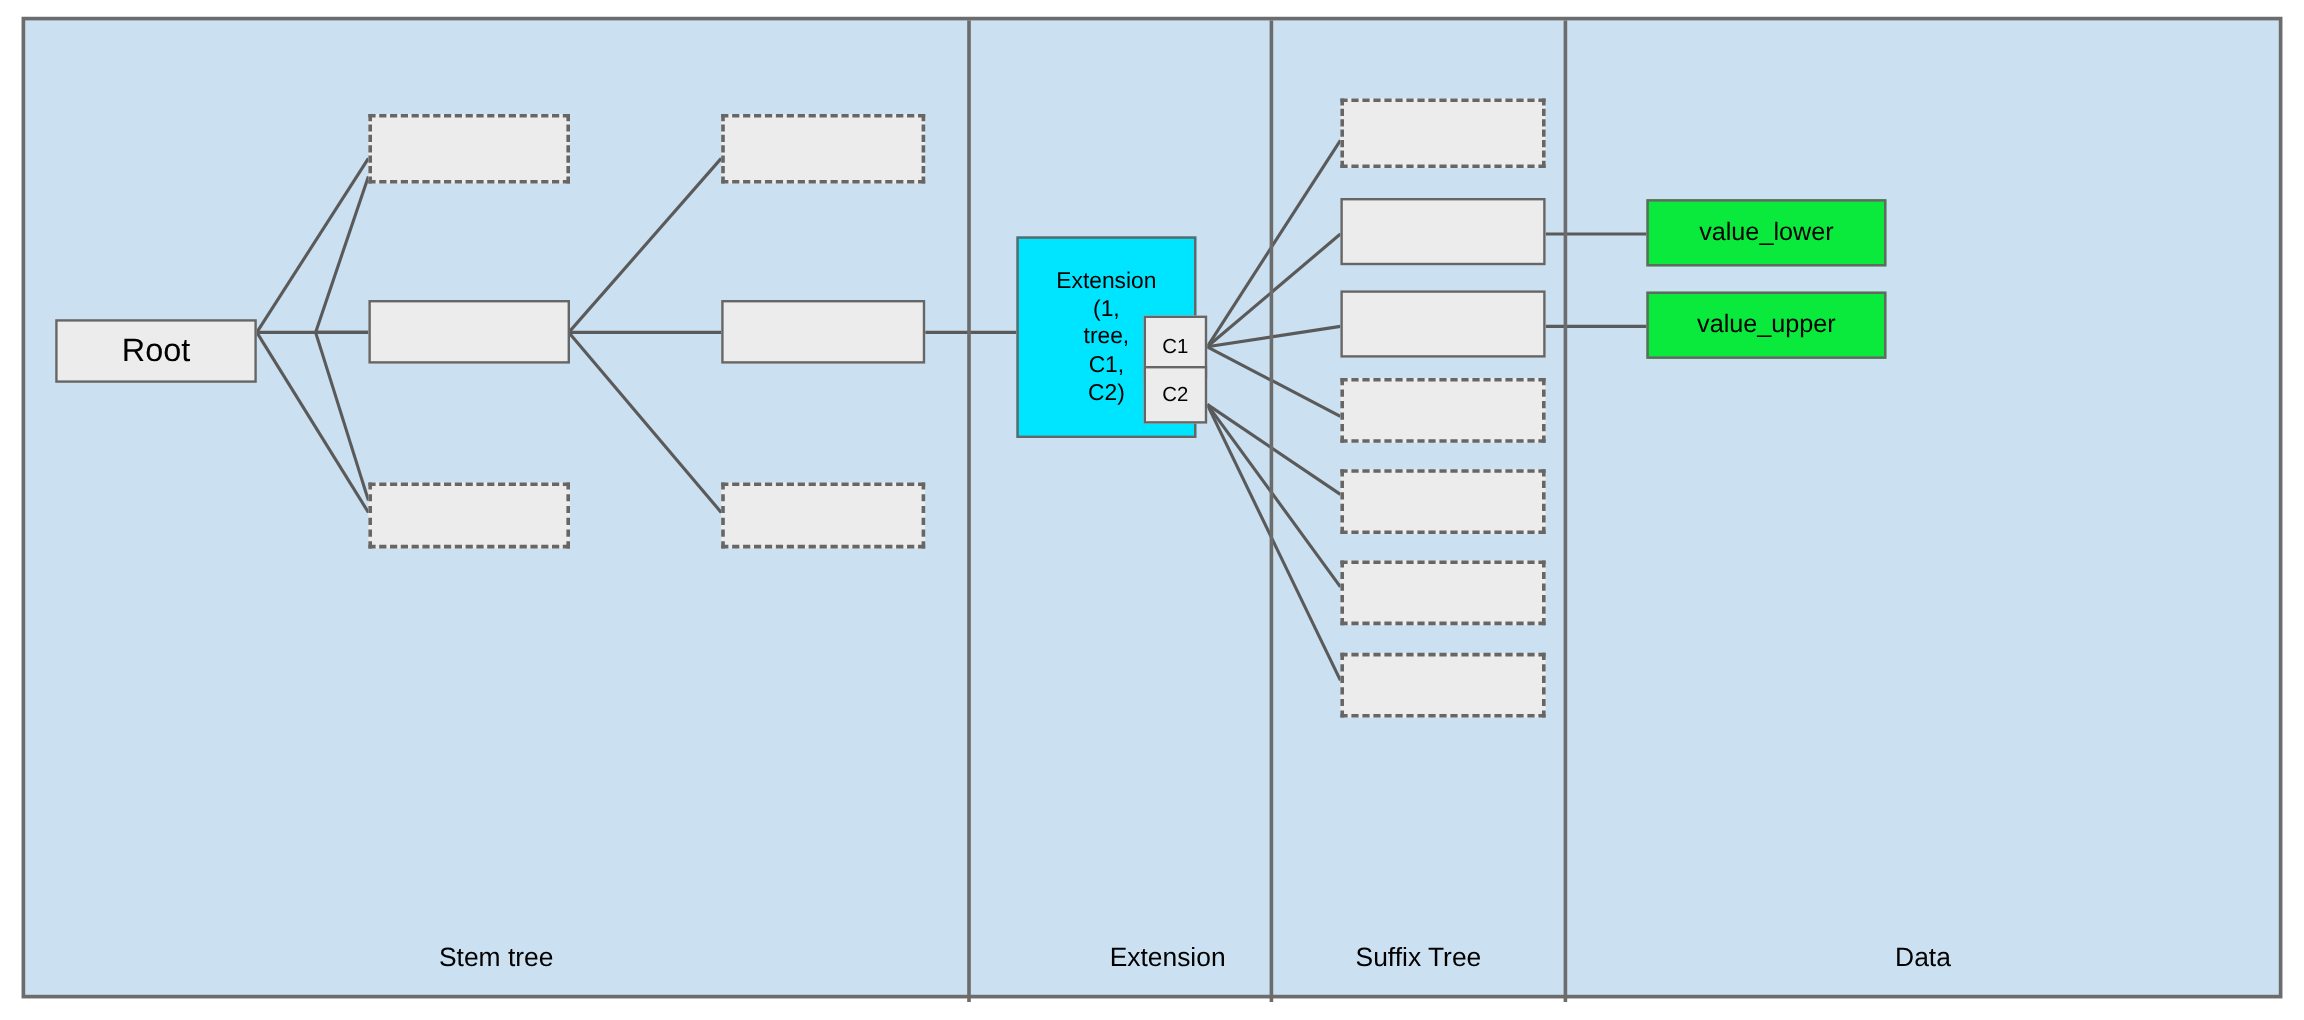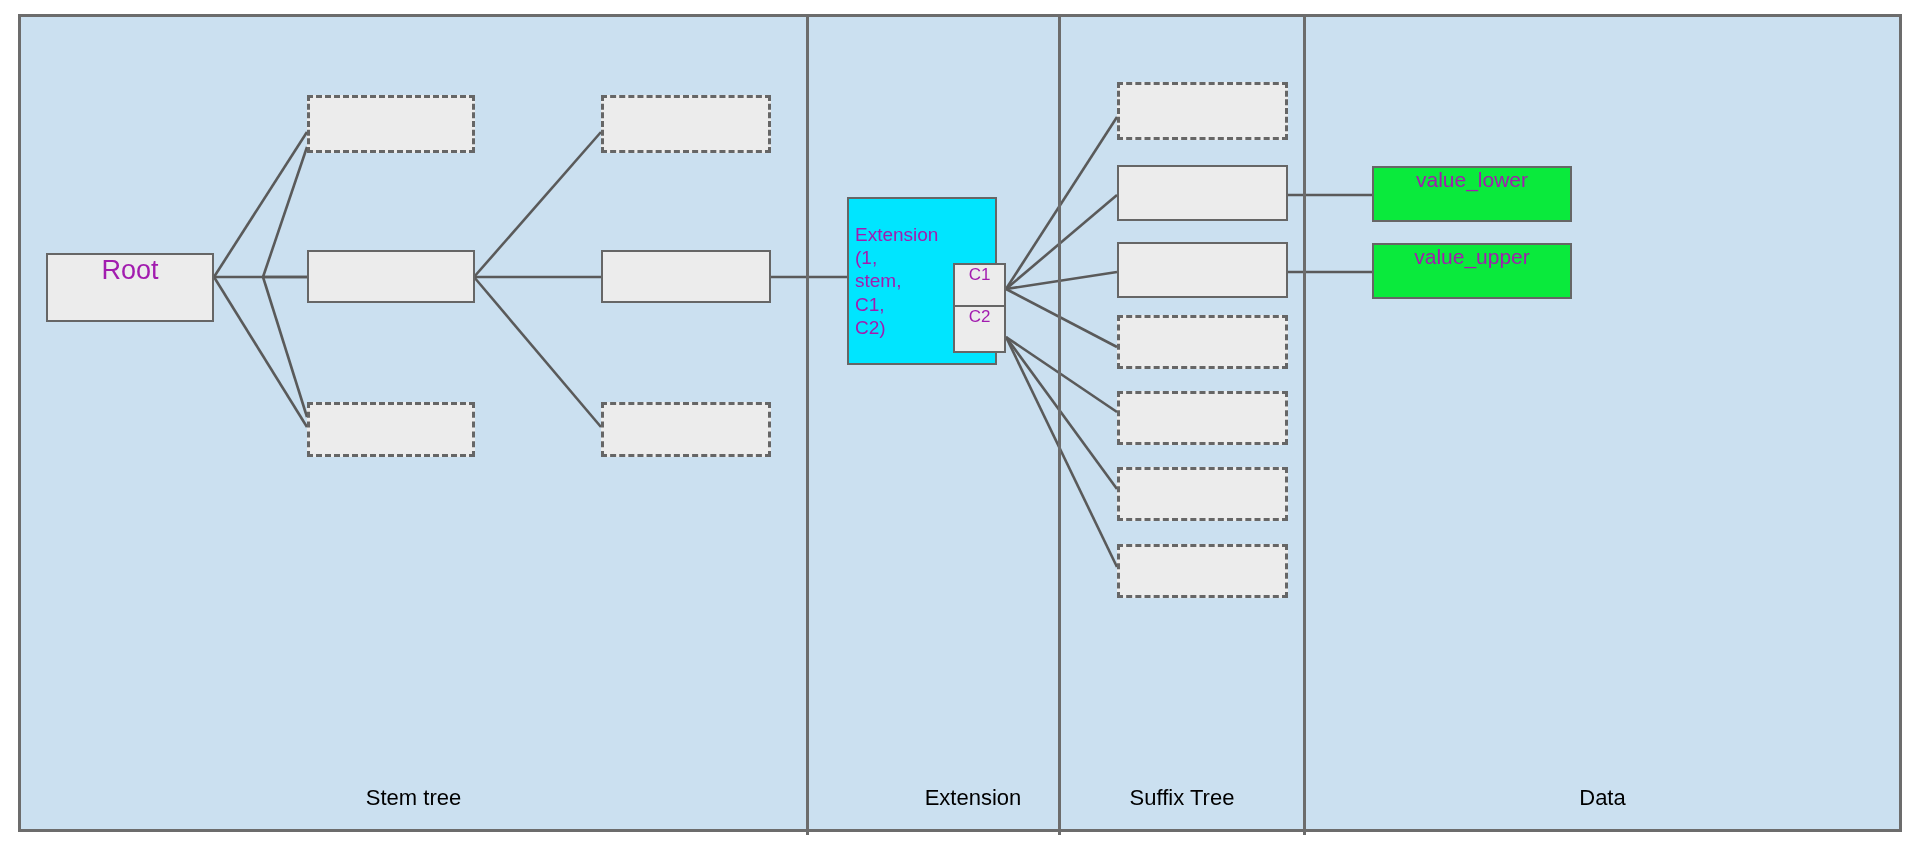--- a/index.html
+++ b/index.html
@@ -50,23 +50,23 @@
     pointer-events: none;
   }
 
   
   .node {
     position: absolute;
     box-sizing: border-box;
     background: #ececec;
     border: 2px solid #666666;
     display: flex;
-    align-items: flex-start;
+    align-items: center;
     justify-content: center;
-    color: #a21caf;
+    color: #000000;
     text-align: center;
     line-height: 1.18;
   }
   .node.dashed {
     border-style: dashed;
     border-width: 3px;
   }
   .node.root {
     font-size: 27px;
   }
@@ -130,21 +130,21 @@
 
         <line x1="1267" y1="178" x2="1351" y2="178"></line>
         <line x1="1267" y1="255" x2="1351" y2="255"></line>
       </g>
     </svg>
 
     <div class="divider" style="left:785px;"></div>
     <div class="divider" style="left:1037px;"></div>
     <div class="divider" style="left:1282px;"></div>
 
-    <div class="node root" style="left:25px; top:236px; width:168px; height:69px;">
+    <div class="node root" style="left:25px; top:249px; width:168px; height:53px;">
       <span>Root</span>
     </div>
 
     <div class="node dashed" style="left:286px; top:78px; width:168px; height:58px;">
       <span></span>
     </div>
 
     <div class="node" style="left:286px; top:233px; width:168px; height:53px;">
       <span></span>
     </div>
@@ -161,21 +161,21 @@
       <span></span>
     </div>
 
     <div class="node dashed" style="left:580px; top:385px; width:170px; height:55px;">
       <span></span>
     </div>
 
     <div class="node pedersen" style="left:826px; top:180px; width:150px; height:168px;">
       <span>Extension</span>
       <span>(1,</span>
-      <span>stem,</span>
+      <span>tree,</span>
       <span>C1,</span>
       <span>C2)</span>
     </div>
 
     <div class="node commit" style="left:932px; top:246px; width:53px; height:52px;">
       <span>C1</span>
     </div>
 
     <div class="node commit" style="left:932px; top:288px; width:53px; height:48px;">
       <span>C2</span>

